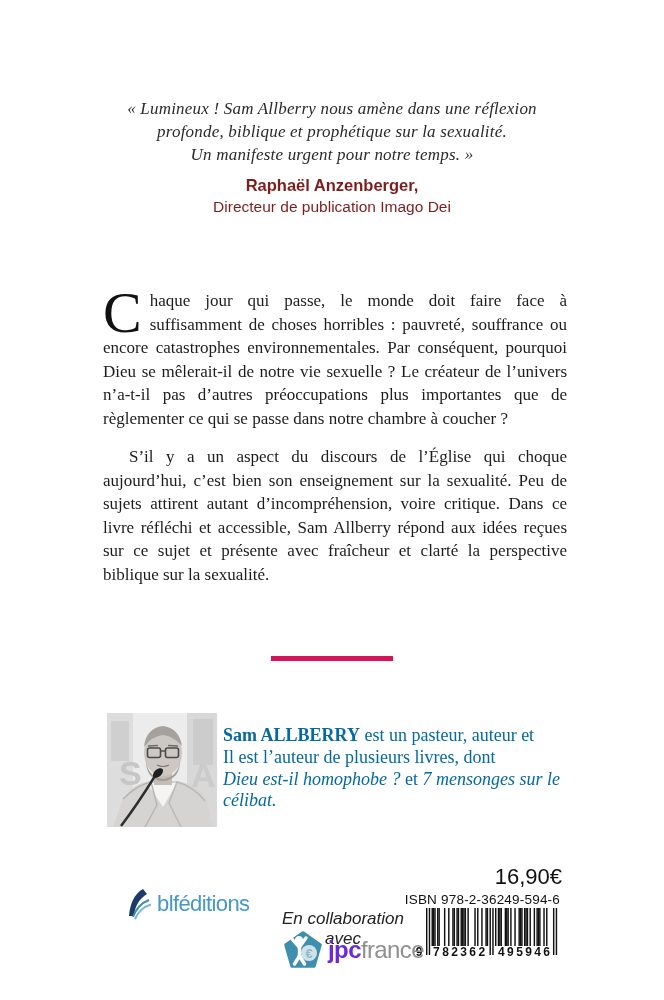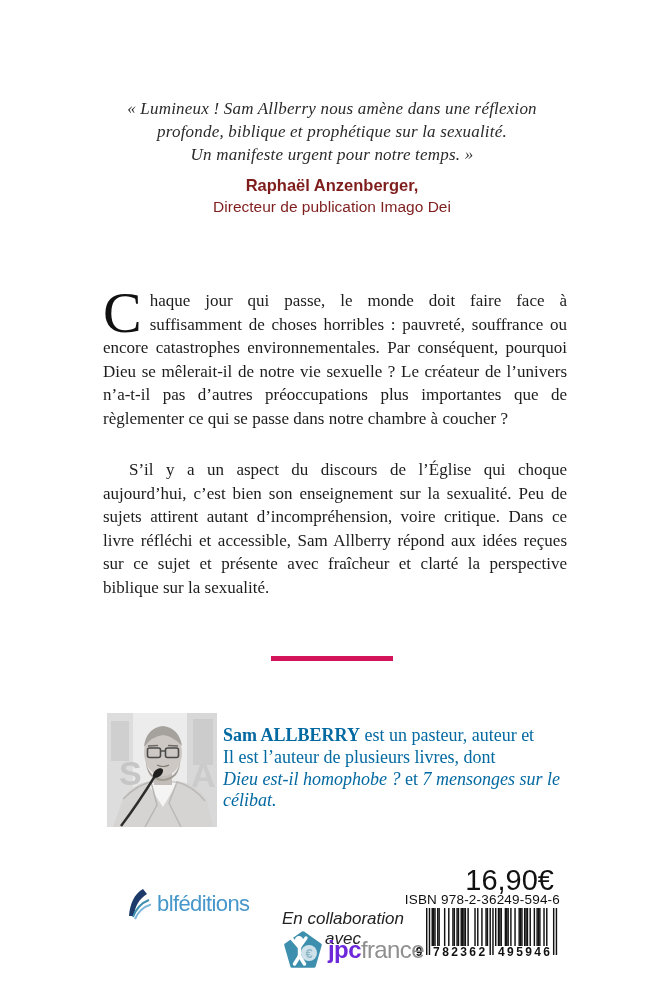--- a/index.html
+++ b/index.html
@@ -30,21 +30,21 @@
   .attribution .name{font-weight:bold;font-size:16.5px;line-height:22px;}
   .attribution .role{font-size:15.5px;line-height:22px;}
   
   .body-text{
     position:absolute;top:289px;left:103px;width:464px;
     font-size:17px;line-height:23.5px;
     text-align:justify;
     color:#1c1c1c;
   }
   .body-text p{margin:0;}
-  .body-text p + p{margin-top:28px;text-indent:26px;}
+  .body-text p + p{margin-top:15px;text-indent:26px;}
   .drop-cap{
     float:left;
     font-size:58px;line-height:44px;
     padding:2px 8px 0 0;
     color:#111;
   }
   
   .accent-divider{
     position:absolute;top:656px;left:271px;
     width:122px;height:5px;
@@ -56,23 +56,23 @@
   }
   .author-bio{
     position:absolute;top:725px;left:223px;width:345px;
     font-size:18px;line-height:21.8px;
     color:#0369a1;
   }
   .author-bio .bold{font-weight:bold;}
   .author-bio i{font-style:italic;}
   
   .price-label{
-    position:absolute;top:864px;right:110px;
-    font-family:"Liberation Sans", sans-serif;
-    font-size:29px;color:#111;
+    position:absolute;top:864px;right:102px;
+    font-family:"Liberation Sans", sans-serif;
+    font-size:22px;color:#111;
   }
   .isbn-label{
     position:absolute;top:892px;right:104px;
     font-family:"Liberation Sans", sans-serif;
     font-size:13.5px;letter-spacing:.2px;color:#111;
   }
   .barcode{position:absolute;top:908px;left:413px;}
   
   .blf-logo{
     position:absolute;left:127px;top:888px;

